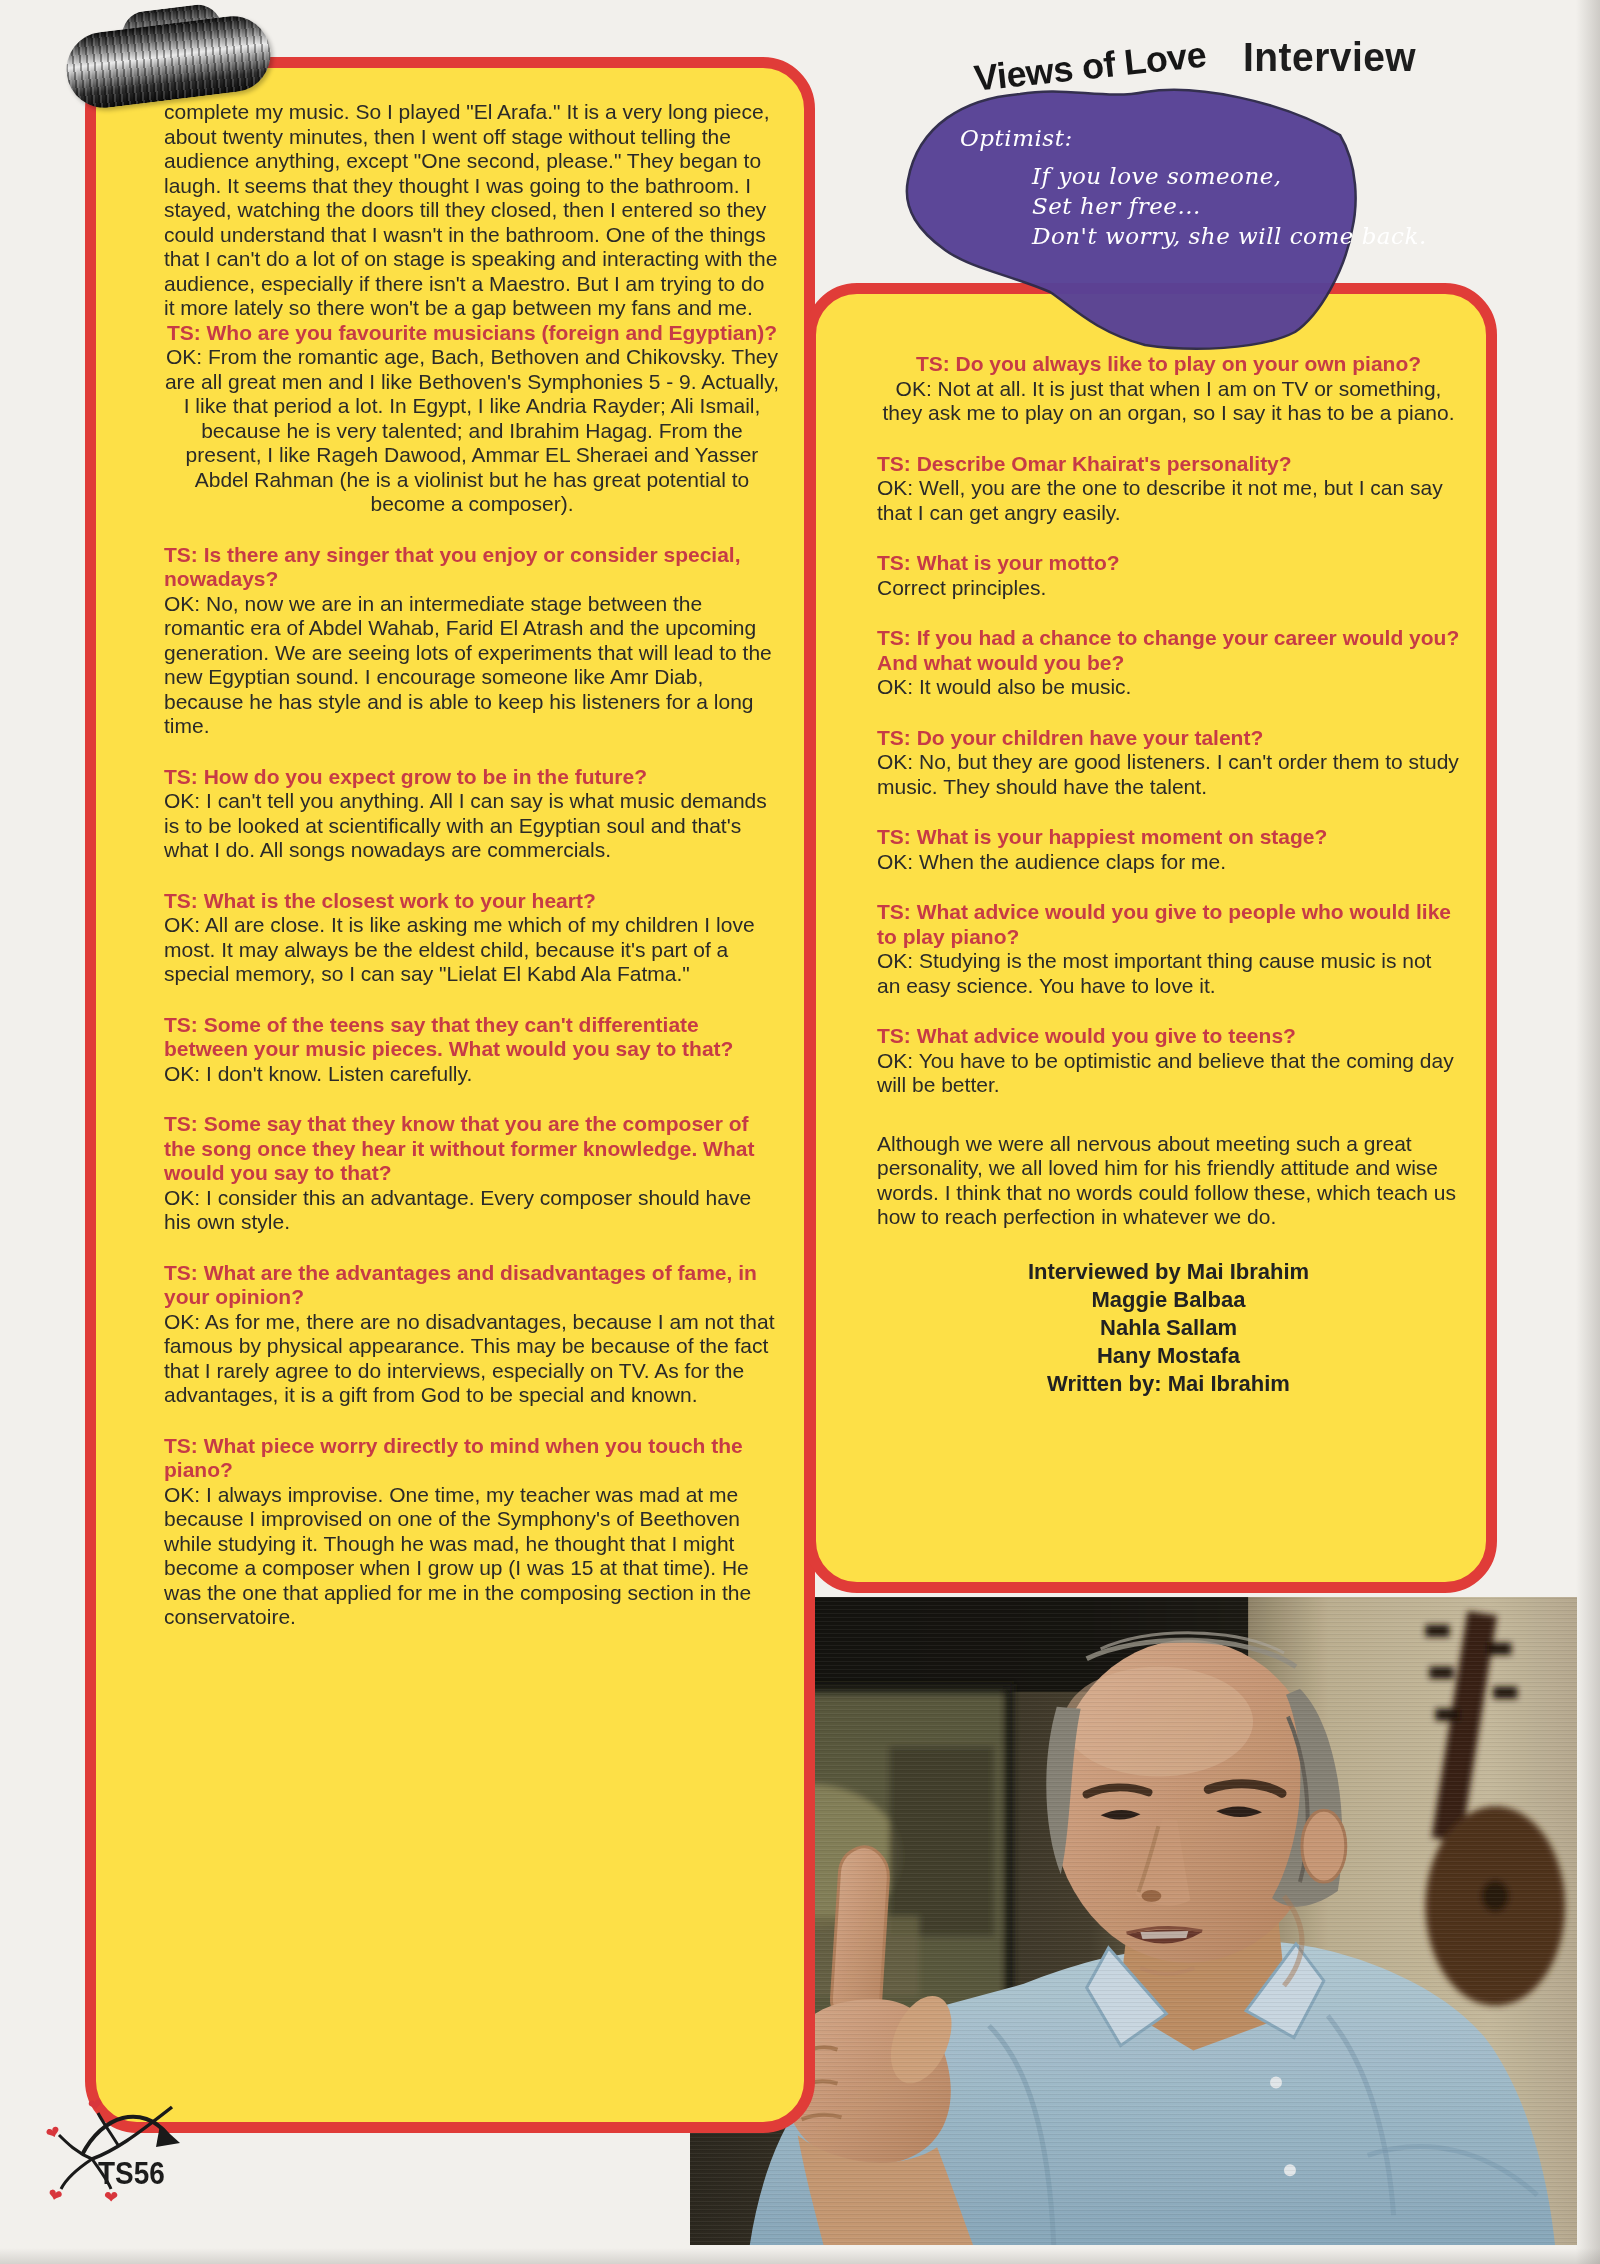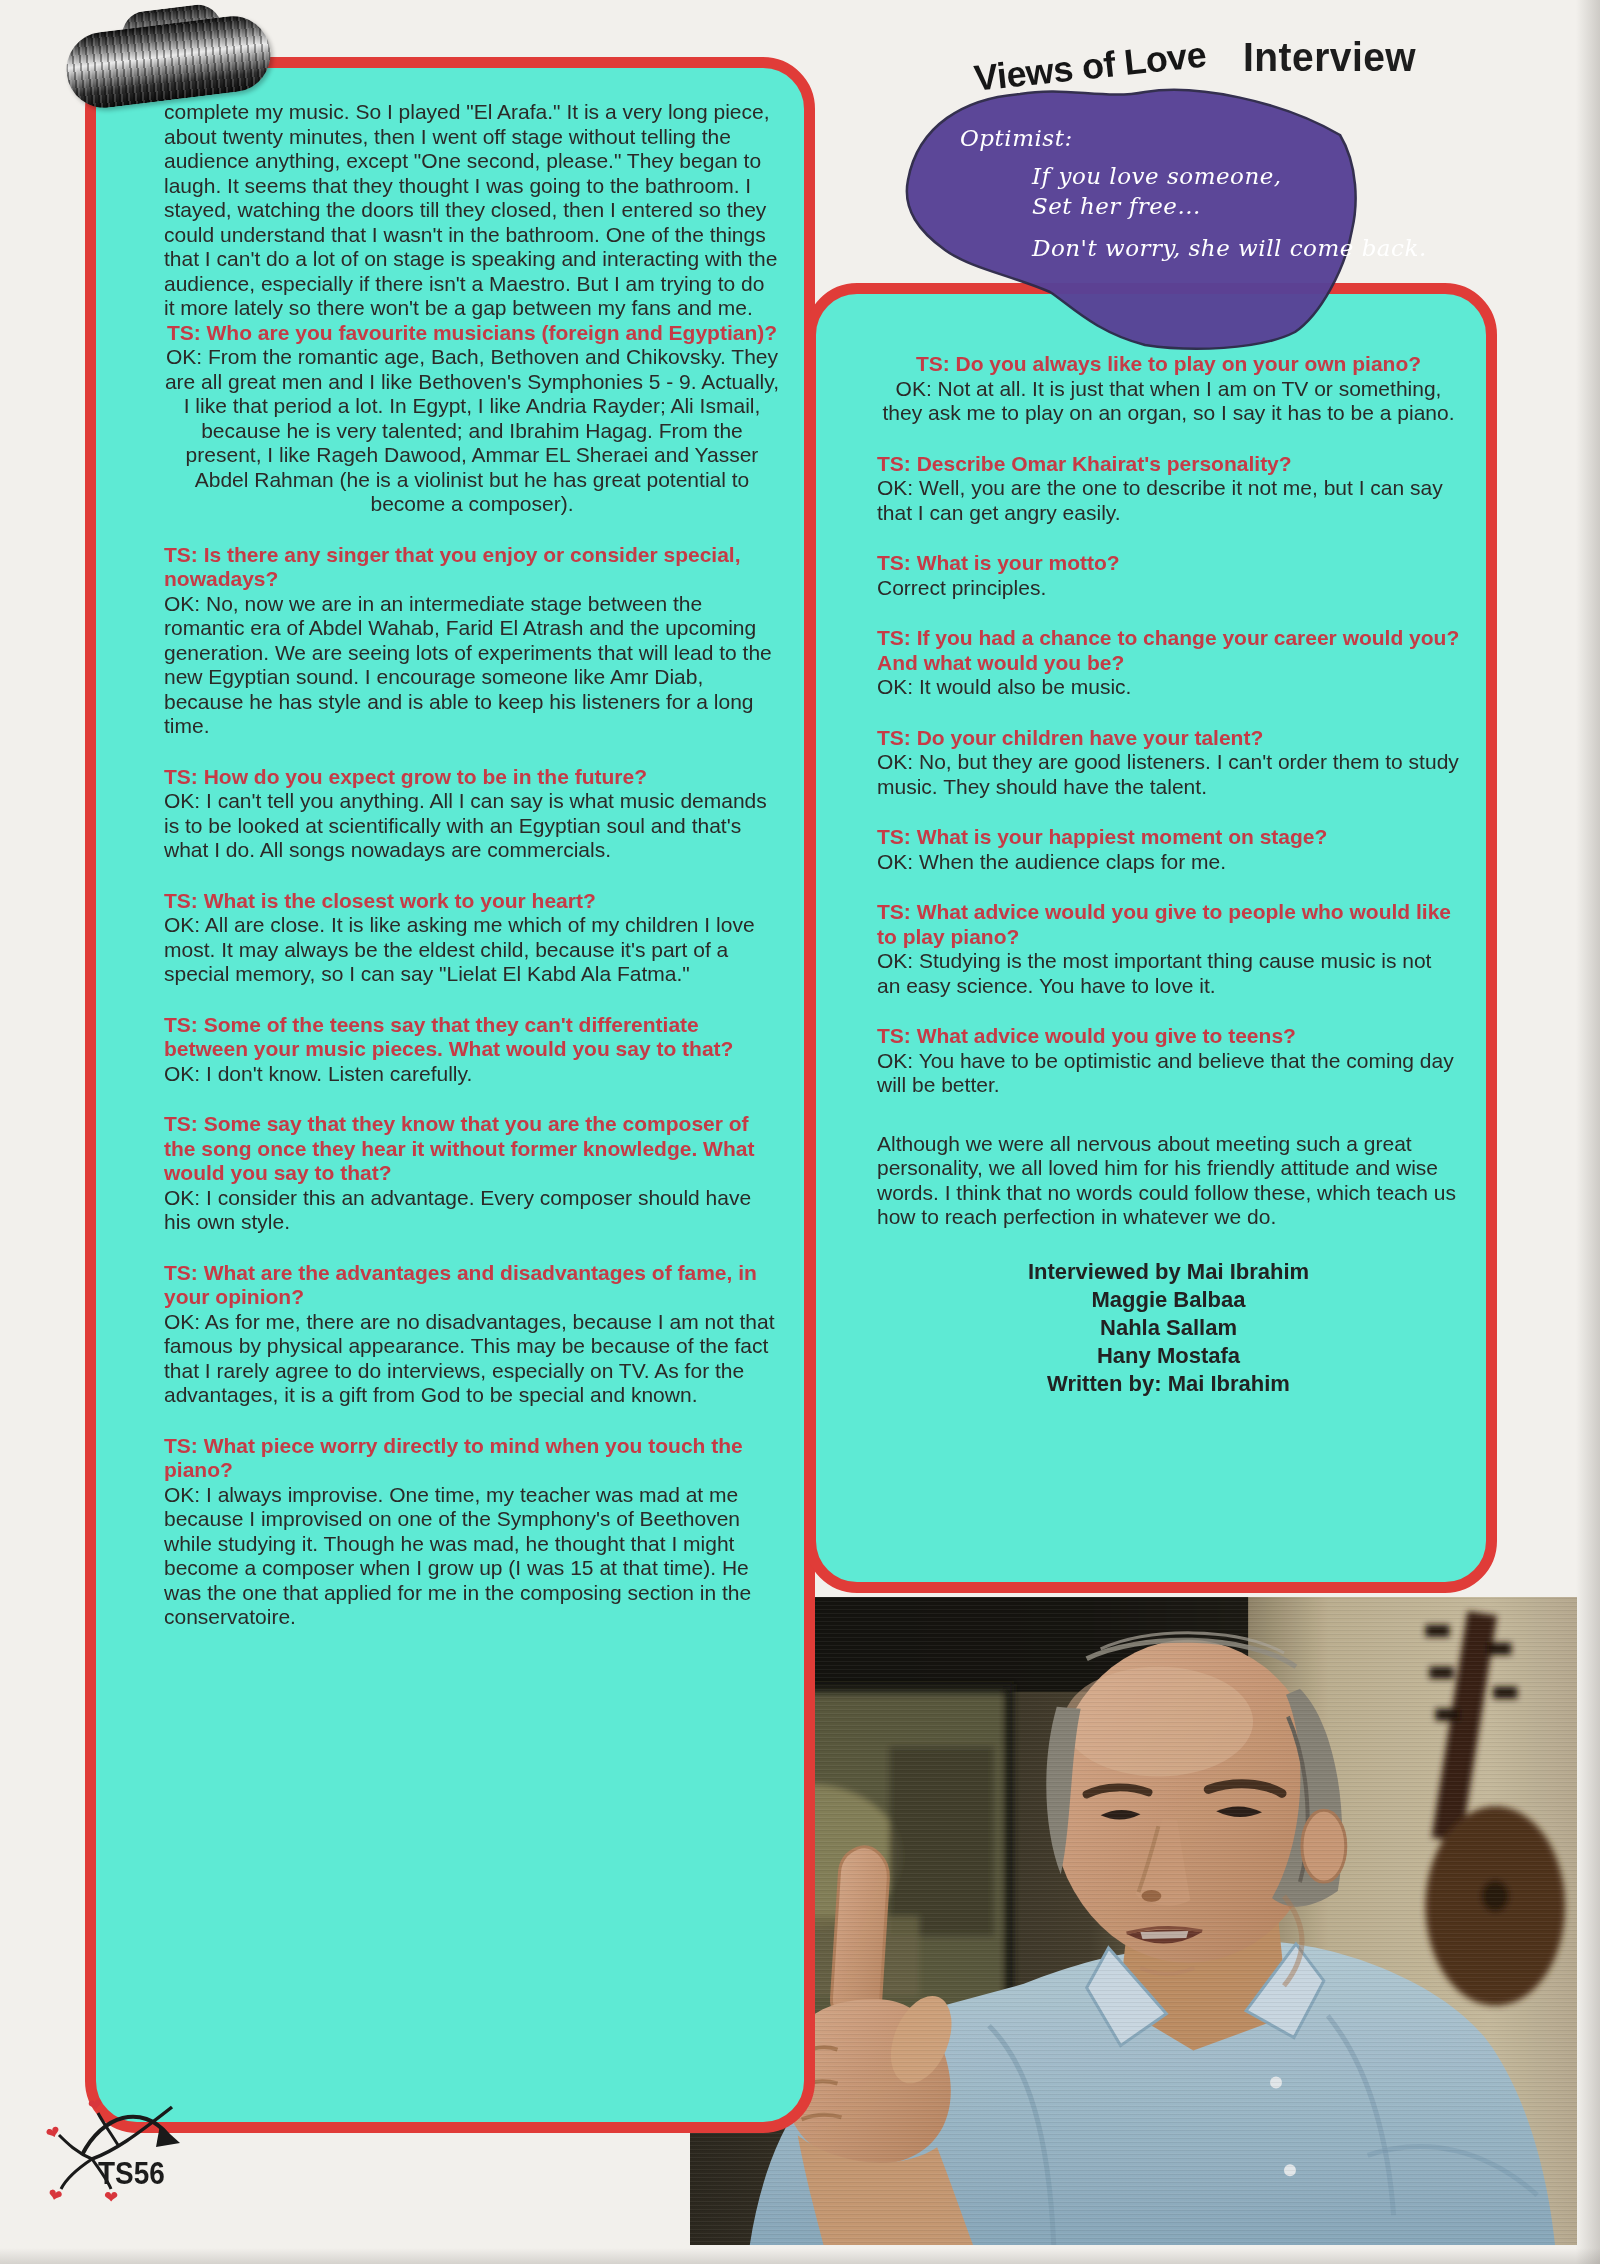--- a/index.html
+++ b/index.html
@@ -16,21 +16,21 @@
     background:linear-gradient(180deg, rgba(0,0,0,0), rgba(110,105,98,.22));}
 
   
   .photo{position:absolute; left:690px; top:1597px; width:887px; height:648px;
     overflow:hidden; background:#6b6250;}
   .photo::after{content:""; position:absolute; inset:0;
     background:repeating-linear-gradient(180deg, rgba(255,255,255,.05) 0 1px, rgba(0,0,0,.06) 1px 2px, rgba(0,0,0,0) 2px 4px);}
   .photo svg{display:block; width:100%; height:100%;}
 
   
-  .box{position:absolute; background:#5eead4; border:11px solid #e03c38;
+  .box{position:absolute; background:#fde047; border:11px solid #e03c38;
     box-sizing:border-box; border-radius:52px;}
   .box-left {left:85px;  top:57px;  width:730px; height:2076px;}
   .box-right{left:805px; top:283px; width:692px; height:1310px;}
 
   .box-left  .content{position:absolute; left:0; top:0; width:100%; height:100%;
     box-sizing:border-box; padding:32px 24px 20px 68px;}
   .box-right .content{position:absolute; left:0; top:0; width:100%; height:100%;
     box-sizing:border-box; padding:58px 26px 20px 61px;}
 
   .content{font-size:21px; line-height:24.5px;}
@@ -51,21 +51,21 @@
     font-size:41px; font-weight:700; color:#1d1d1d; letter-spacing:.5px;
     transform:scaleX(.95); transform-origin:left top; white-space:nowrap;}
 
   .blob-svg{position:absolute; left:890px; top:70px; width:480px; height:290px;}
   .blob-text{position:absolute; color:#ffffff;
     font-family:"DejaVu Serif", serif; font-style:italic;
     font-size:23px; white-space:nowrap; letter-spacing:.5px;}
   .bt-0{left:960px; top:125px;}
   .bt-1{left:1032px; top:163px;}
   .bt-2{left:1032px; top:193px;}
-  .bt-3{left:1032px; top:235px;text-align:right;}
+  .bt-3{left:1032px; top:223px;text-align:right;}
 
   
   .roller-bump{position:absolute; left:122px; top:8px; width:100px; height:48px;
     border-radius:24px; transform:rotate(-7deg);
     background:
       repeating-linear-gradient(90deg, rgba(0,0,0,.35) 0 2px, rgba(255,255,255,.12) 2px 4px, rgba(0,0,0,0) 4px 7px),
       linear-gradient(180deg,#151515 0%,#6a6a6a 30%,#cfcfcf 50%,#3a3a3a 80%,#101010 100%);}
   .roller{position:absolute; left:66px; top:24px; width:205px; height:76px;
     border-radius:38px; transform:rotate(-7deg);
     background:

